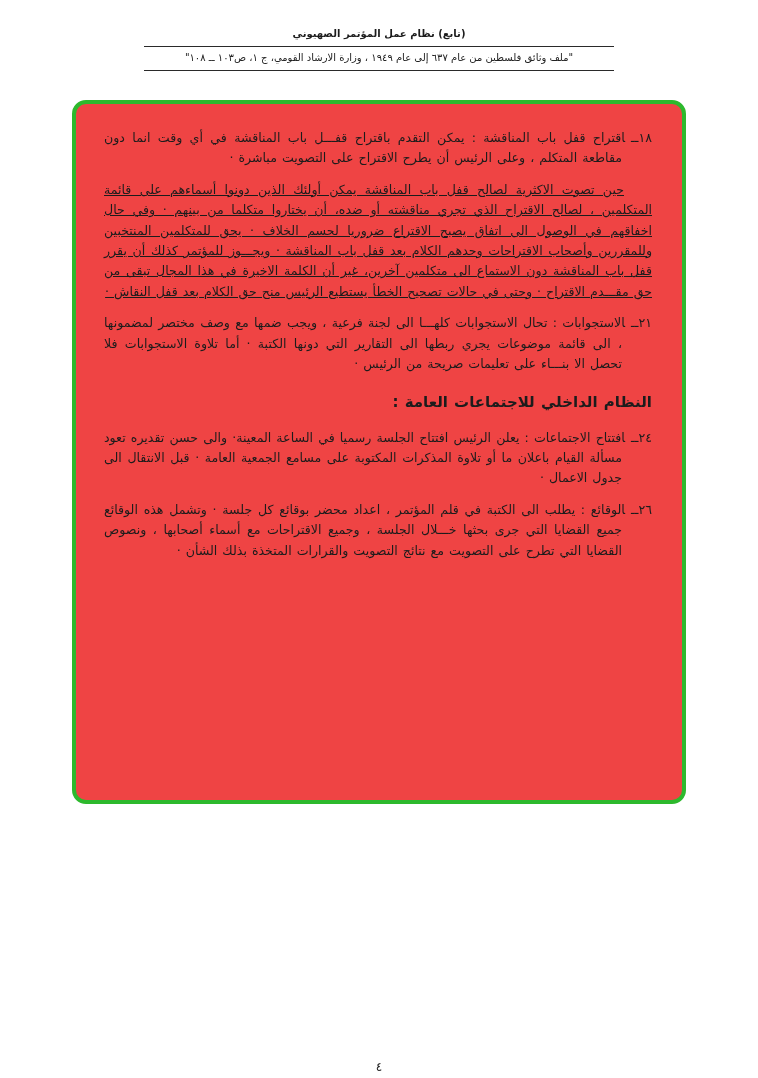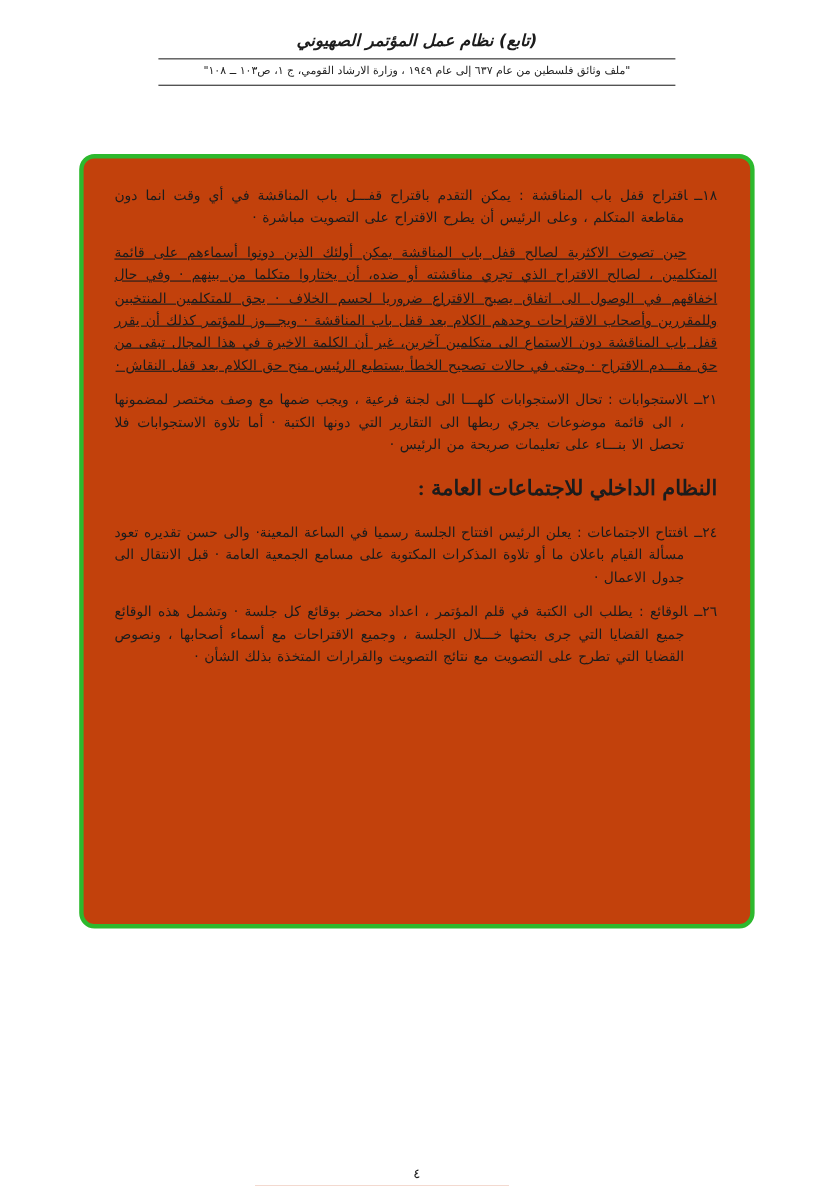--- a/index.html
+++ b/index.html
@@ -11,24 +11,23 @@
     font-family: "DejaVu Sans", sans-serif;
     color: #1c1c1c;
     overflow: hidden;
   }
   .header {
     padding-top: 28px;
     text-align: center;
     direction: rtl;
   }
   .title {
-    font-size: 15px;
+    font-size: 10px;
     font-weight: bold;
     letter-spacing: 0.2px;
-    font-style: italic;
   }
   .rule {
     width: 470px;
     height: 1px;
     background: #2a2a2a;
     margin: 7px auto 5px auto;
   }
   .subtitle {
     font-size: 10px;
     color: #222;
@@ -39,22 +38,21 @@
     top: 100px;
     left: 72px;
     width: 614px;
     height: 704px;
     box-sizing: border-box;
     border: 4px solid #2db92d;
     border-radius: 14px;
     padding: 24px 30px 18px 28px;
     direction: rtl;
     overflow: hidden;
-    background: #c2410c;
-    margin-top: 40px;
+    background: #ef4444;
   }
   .blocks { direction: rtl; }
   .block {
     font-size: 12.6px;
     line-height: 1.62;
     text-align: justify;
     margin: 0 0 11px 0;
     word-spacing: 1px;
   }
   .item {
@@ -65,24 +63,23 @@
     font-weight: normal;
     margin-left: 6px;
     white-space: nowrap;
   }
   .paragraph {
     text-indent: 28px;
     text-decoration: underline;
   }
   .section-heading {
     font-weight: bold;
-    font-size: 19px;
+    font-size: 15px;
     margin: 16px 0 13px 0;
     text-indent: 0;
-    font-family: Liberation Serif, serif;
   }
   .page-number {
     position: absolute;
     bottom: 4px;
     left: 0;
     width: 100%;
     text-align: center;
     font-size: 12px;
     color: #1c1c1c;
   }

